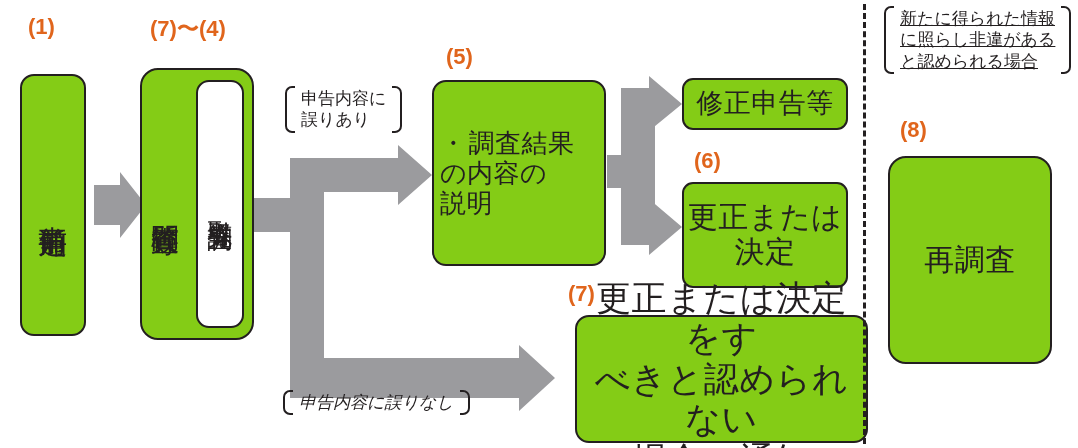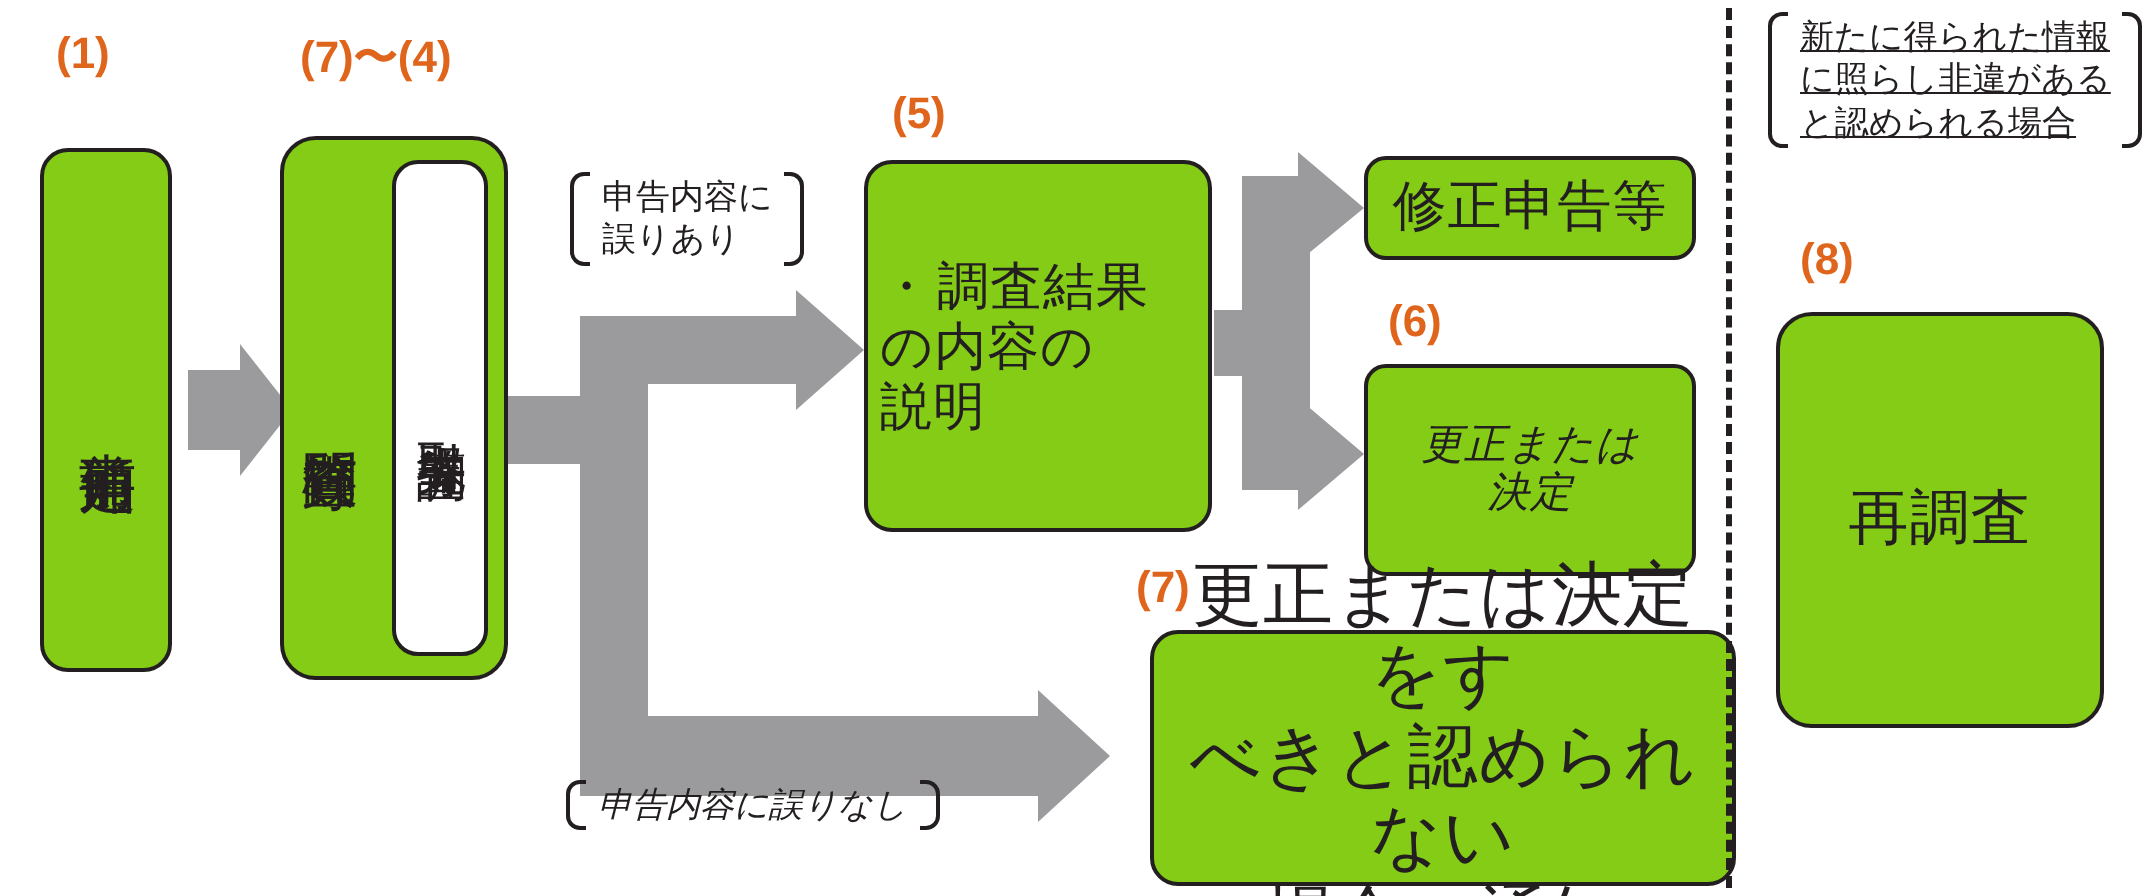--- a/index.html
+++ b/index.html
@@ -133,21 +133,21 @@
 説明</span>
       </div>
     </div>
   </div>
 
   <div class="box" style="left:682px;top:78px;width:166px;height:52px;font-size:27px;border-radius:11px;">
     <span>修正申告等</span>
   </div>
 
   <div class="num" style="left:694px;top:148px;">(6)</div>
-  <div class="box" style="left:682px;top:182px;width:166px;height:106px;font-size:21px;border-radius:11px;white-space:pre-line;font-style:italic;">
+  <div class="box" style="left:682px;top:182px;width:166px;height:106px;font-size:30px;border-radius:11px;white-space:pre-line;">
     <span>更正または
 決定</span>
   </div>
 
   <div class="num" style="left:568px;top:281px;">(7)</div>
   <div class="box" style="left:555px;top:315px;width:293px;height:128px;font-size:35px;border-radius:14px;white-space:pre-line;padding:2px 8px;margin-left:20px;">
     <span>更正または決定をす
 べきと認められない
 場合の通知</span>
   </div>

